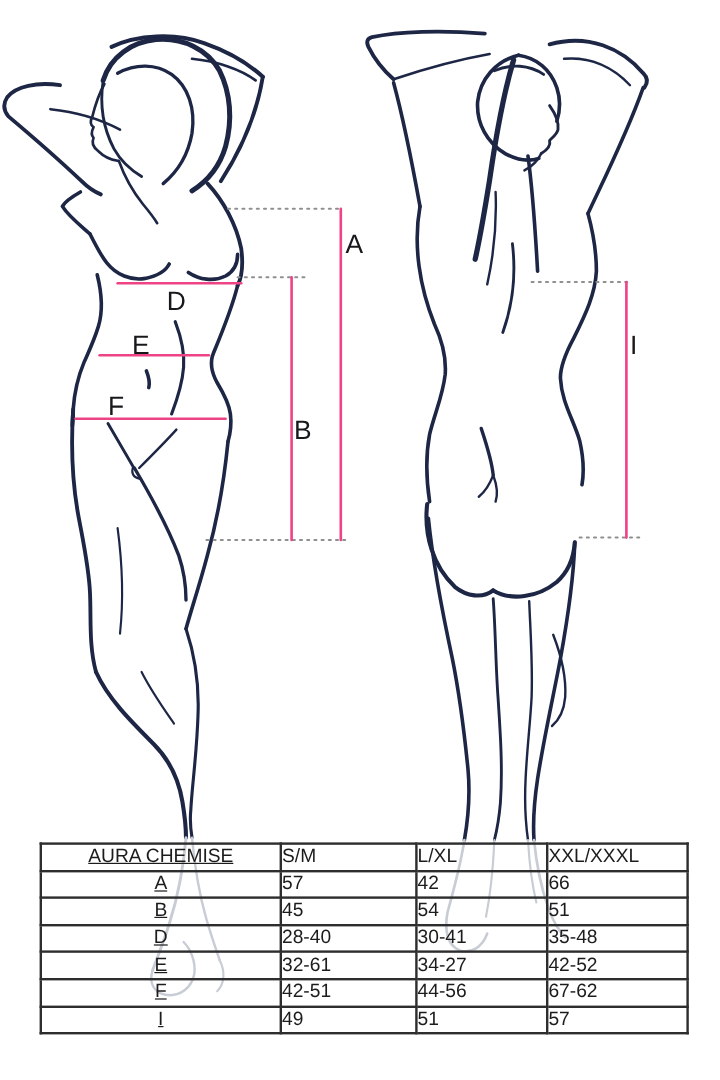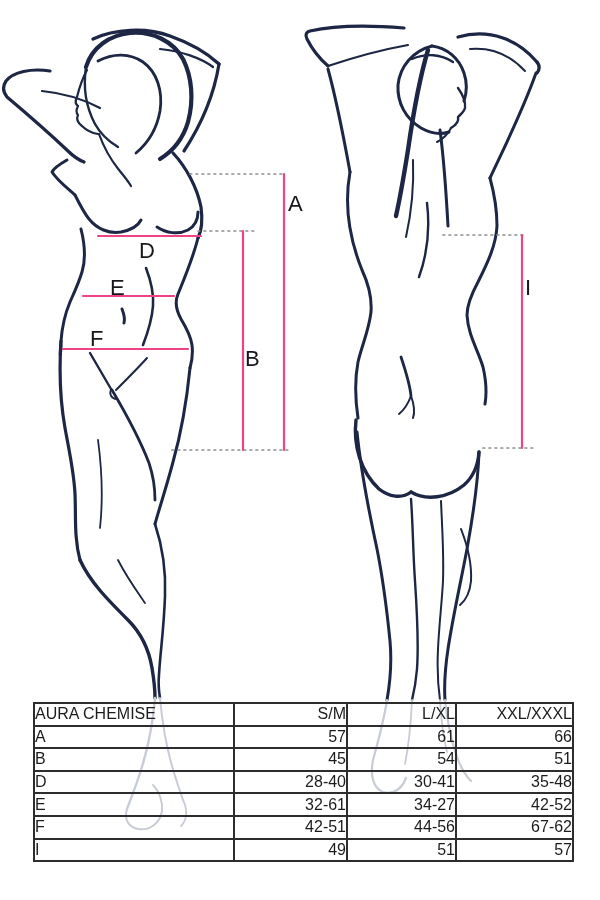--- a/index.html
+++ b/index.html
@@ -19,22 +19,22 @@
   }
   table.size-table{
     position:absolute;left:33px;top:702px;width:539px;
     border-collapse:collapse;table-layout:fixed;background:transparent;
   }
   table.size-table th, table.size-table td{
     border:2px solid #2d2d2d;height:20.6px;padding:0;
     font-size:16px;font-weight:normal;color:#1c1c1c;
     vertical-align:middle;line-height:1;background:transparent;
   }
-  .cell-left{text-align:left;padding-left:9px;}
-  .cell-center{text-align:right;}
+  .cell-left{text-align:center;padding-left:9px;text-decoration:underline;}
+  .cell-center{text-align:left;}
 </style>
 </head>
 <body>
 
 <div class="stage">
 
   <svg class="artwork" width="600" height="900" viewBox="0 0 600 900">
 
     <g>
 
@@ -156,21 +156,21 @@
         <th class="cell-left">AURA CHEMISE</th>
         <th class="cell-center">S/M</th>
         <th class="cell-center">L/XL</th>
         <th class="cell-center">XXL/XXXL</th>
       </tr>
     </thead>
     <tbody>
       <tr>
         <td class="cell-left">A</td>
         <td class="cell-center">57</td>
-        <td class="cell-center">61</td>
+        <td class="cell-center">42</td>
         <td class="cell-center">66</td>
       </tr>
       <tr>
         <td class="cell-left">B</td>
         <td class="cell-center">45</td>
         <td class="cell-center">54</td>
         <td class="cell-center">51</td>
       </tr>
       <tr>
         <td class="cell-left">D</td>

